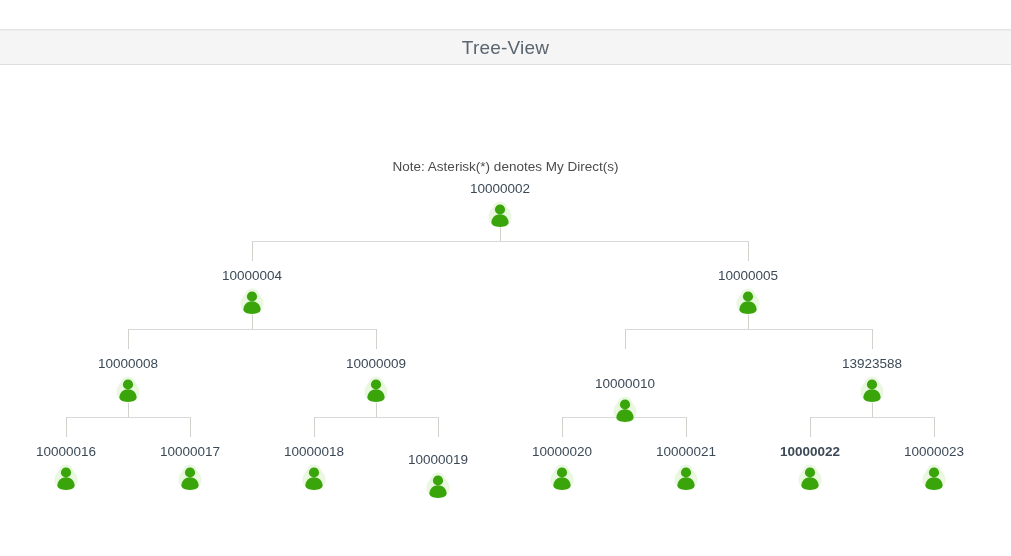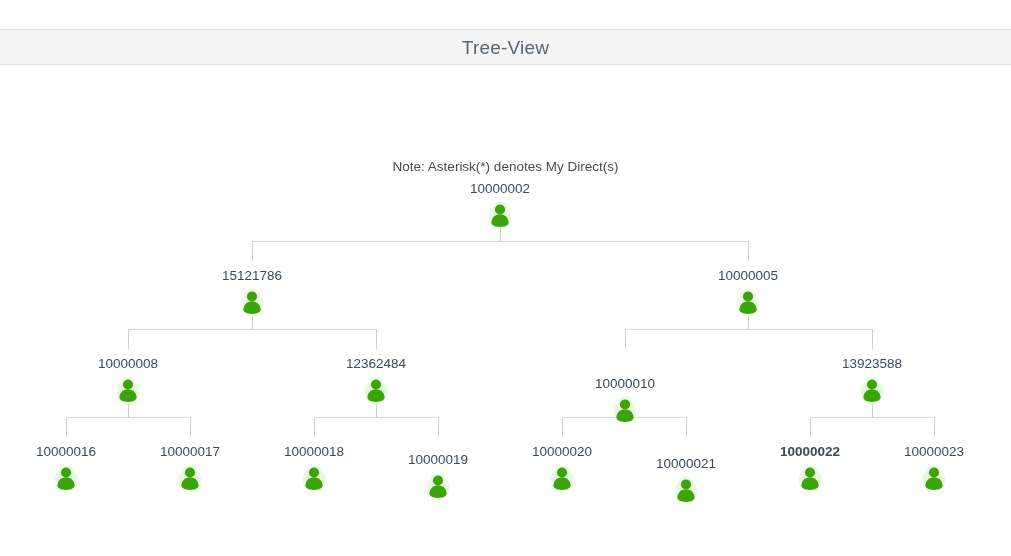--- a/index.html
+++ b/index.html
@@ -130,39 +130,39 @@
       <div class="vline" style="left: 934px; top: 352px; height: 20px;"></div>
     </div>
   <div id="node-layer">
       <div class="node" style="left: 500px; top: 116px;">
         <div class="label">10000002</div>
         <svg class="person-icon" viewBox="0 0 30 30">
           <use href="#person-glyph"></use>
         </svg>
       </div>
       <div class="node" style="left: 252px; top: 203px;">
-        <div class="label">15121786</div>
+        <div class="label">10000004</div>
         <svg class="person-icon" viewBox="0 0 30 30">
           <use href="#person-glyph"></use>
         </svg>
       </div>
       <div class="node" style="left: 748px; top: 203px;">
         <div class="label">10000005</div>
         <svg class="person-icon" viewBox="0 0 30 30">
           <use href="#person-glyph"></use>
         </svg>
       </div>
       <div class="node" style="left: 128px; top: 291px;">
         <div class="label">10000008</div>
         <svg class="person-icon" viewBox="0 0 30 30">
           <use href="#person-glyph"></use>
         </svg>
       </div>
       <div class="node" style="left: 376px; top: 291px;">
-        <div class="label">12362484</div>
+        <div class="label">10000009</div>
         <svg class="person-icon" viewBox="0 0 30 30">
           <use href="#person-glyph"></use>
         </svg>
       </div>
       <div class="node" style="left: 625px; top: 291px; margin-top: 20px;">
         <div class="label">10000010</div>
         <svg class="person-icon" viewBox="0 0 30 30">
           <use href="#person-glyph"></use>
         </svg>
       </div>
@@ -195,21 +195,21 @@
         <svg class="person-icon" viewBox="0 0 30 30">
           <use href="#person-glyph"></use>
         </svg>
       </div>
       <div class="node" style="left: 562px; top: 379px; text-align: center;">
         <div class="label">10000020</div>
         <svg class="person-icon" viewBox="0 0 30 30">
           <use href="#person-glyph"></use>
         </svg>
       </div>
-      <div class="node" style="left: 686px; top: 379px; margin-top: 12px;">
+      <div class="node" style="left: 686px; top: 379px;">
         <div class="label">10000021</div>
         <svg class="person-icon" viewBox="0 0 30 30">
           <use href="#person-glyph"></use>
         </svg>
       </div>
       <div class="node" style="left: 810px; top: 379px; font-weight: bold;">
         <div class="label">10000022</div>
         <svg class="person-icon" viewBox="0 0 30 30">
           <use href="#person-glyph"></use>
         </svg>

